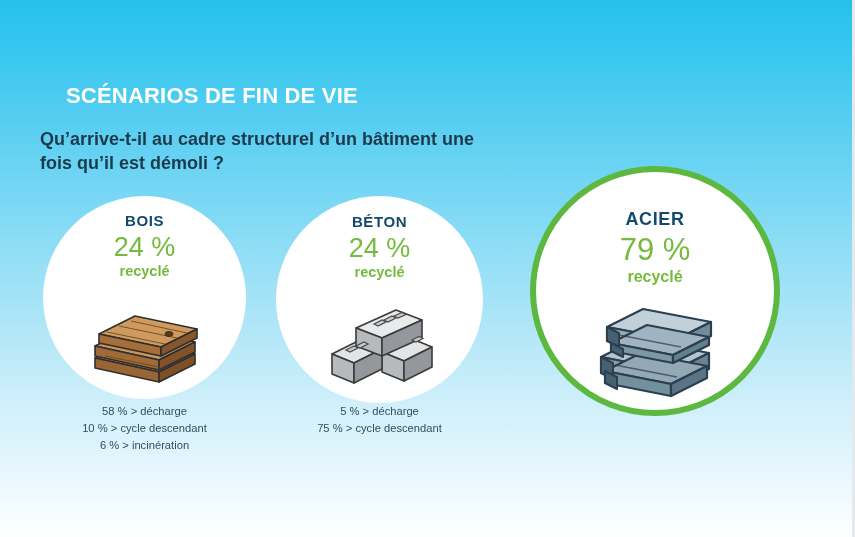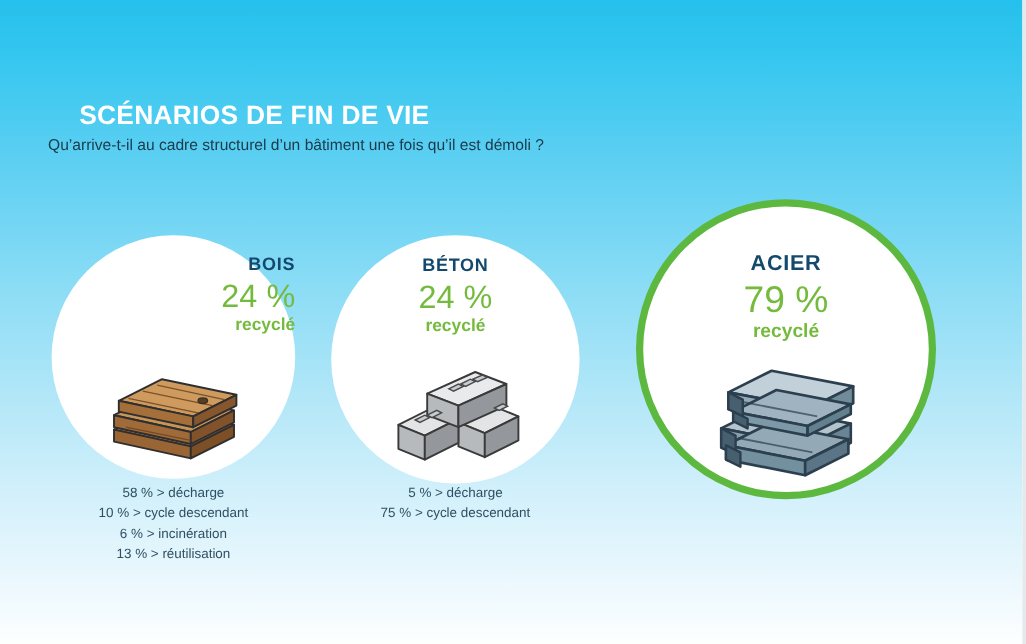--- a/index.html
+++ b/index.html
@@ -25,22 +25,22 @@
     overflow:hidden;
   }
   
   #title{
     position:absolute;left:66px;top:85px;
     font-size:22px;font-weight:bold;color:#ffffff;
     letter-spacing:.2px;line-height:1;
     white-space:nowrap;
   }
   #subtitle{
-    position:absolute;left:40px;top:112px;width:470px;
-    font-size:13px;font-weight:normal;color:#1b3a4b;
+    position:absolute;left:40px;top:128px;width:470px;
+    font-size:18px;font-weight:bold;color:#1b3a4b;
     line-height:1.33;
   }
   
   .card{position:absolute;}
   .disc{
     position:absolute;left:0;top:0;
     border-radius:50%;
     background:#ffffff;
     box-sizing:border-box;
   }
@@ -79,21 +79,21 @@
 </head>
 <body>
 
 <div id="poster">
 
   <div id="title">SCÉNARIOS DE FIN DE VIE</div>
   <div id="subtitle">Qu’arrive-t-il au cadre structurel d’un bâtiment une fois qu’il est démoli ?</div>
 
   <div class="card" style="left:43px;top:196px;width:203px;height:203px;">
     <div class="disc" style="width:203px;height:203px;"></div>
-    <div class="card-text" style="top:17px;text-align:right;">
+    <div class="card-text" style="top:17px;">
       <div class="mat-name">BOIS</div>
       <div class="mat-pct">24 %</div>
       <div class="mat-rec">recyclé</div>
     </div>
     <div class="icon-wrap" style="top:108px;height:80px;">
       <svg width="120" height="78" viewBox="0 0 120 78">
         <g stroke="#2f2f2f" stroke-width="1.6" stroke-linejoin="round">
 
           <polygon points="10,52 46,34 110,48 74,66" fill="#c08a52"></polygon>
           <polygon points="10,52 10,62 74,76 74,66" fill="#9a6534"></polygon>
@@ -115,21 +115,20 @@
         </g>
         <ellipse cx="84" cy="28" rx="4" ry="2.4" fill="#5c3a1c" stroke="#2f2f2f" stroke-width="1"></ellipse>
       </svg>
     </div>
   </div>
 
   <div class="stats" style="left:43px;top:403px;width:203px;">
     <span class="stat-line">58 % &gt; décharge</span>
     <span class="stat-line">10 % &gt; cycle descendant</span>
     <span class="stat-line">6 % &gt; incinération</span>
-    <span class="stat-line">13 % &gt; réutilisation</span>
   </div>
 
   <div class="card" style="left:276px;top:196px;width:207px;height:207px;">
     <div class="disc" style="width:207px;height:207px;"></div>
     <div class="card-text" style="top:18px;">
       <div class="mat-name">BÉTON</div>
       <div class="mat-pct">24 %</div>
       <div class="mat-rec">recyclé</div>
     </div>
     <div class="icon-wrap" style="top:108px;height:82px;">

